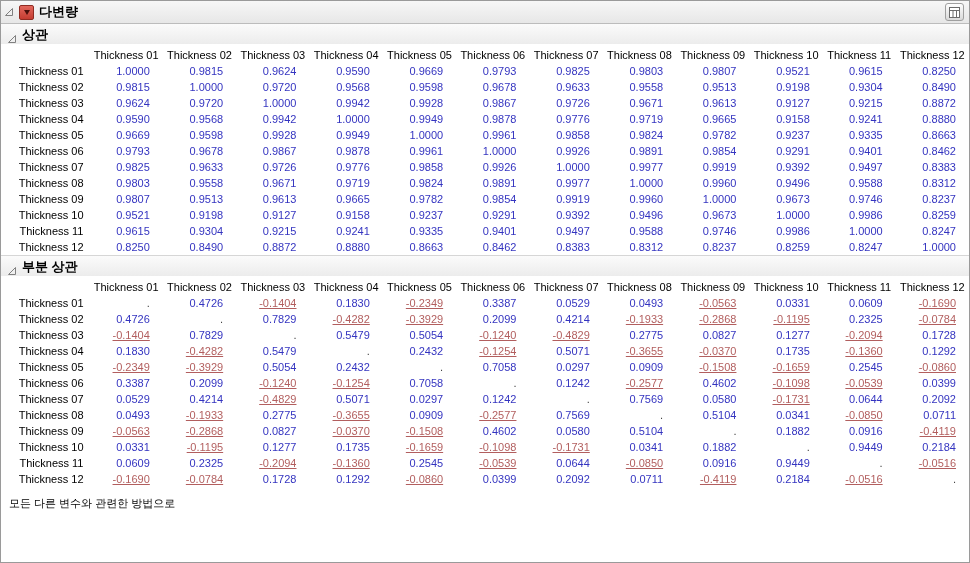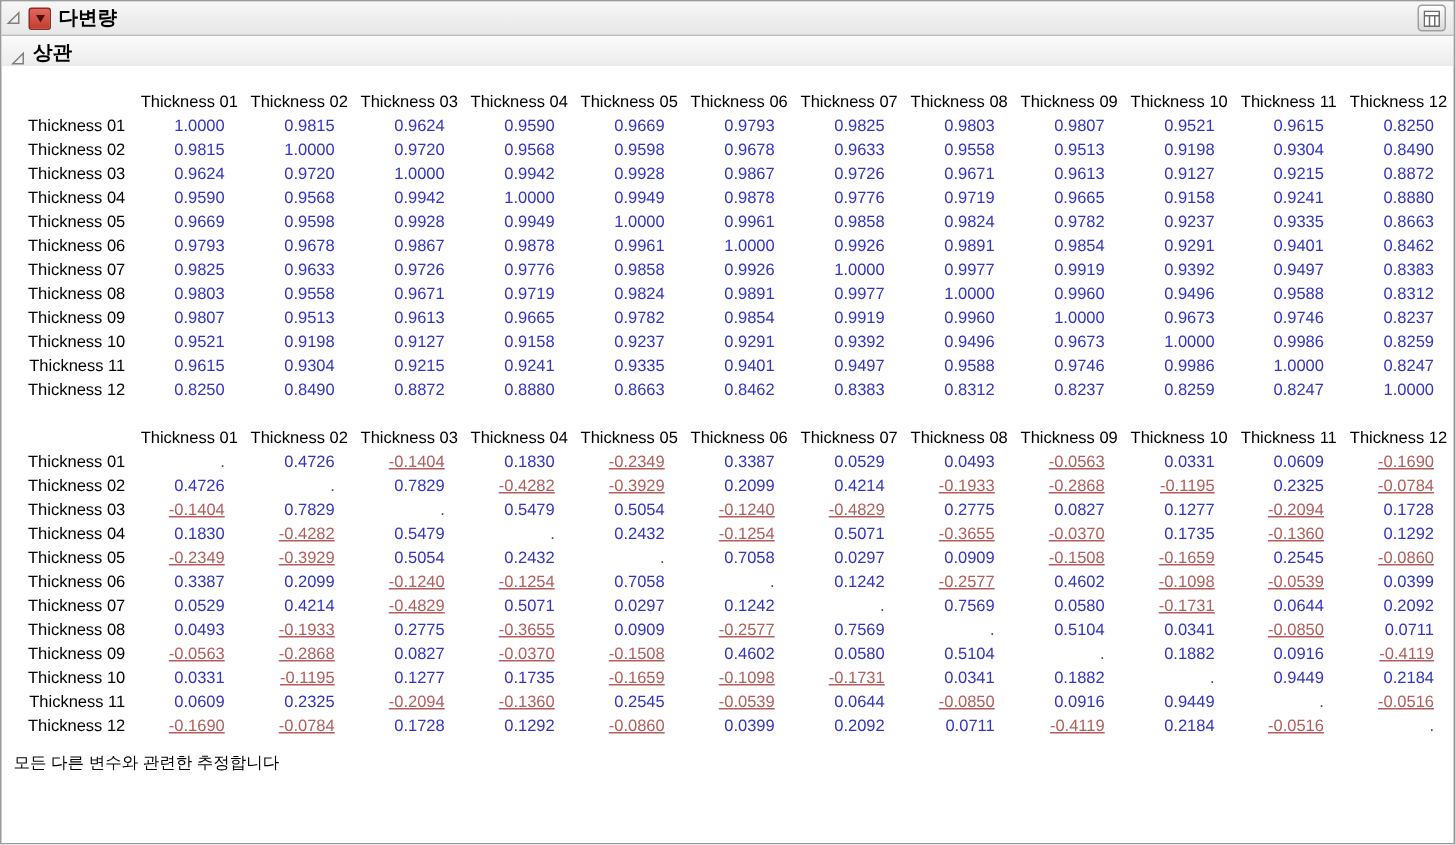--- a/index.html
+++ b/index.html
@@ -42,21 +42,21 @@
     border-top:5px solid #4a0f0b;
   }
   .sec-header{
     height:20px;display:flex;align-items:flex-end;gap:5px;
     padding:0 4px 0 6px;
     background:linear-gradient(#fbfbfb,#ececec);
     border-top:1px solid #d6d6d6;
   }
   .section-first .sec-header{border-top:none;}
   .sec-title{font-weight:bold;font-size:13px;}
-  .table-host{margin:16px 0 0 2px;}
+  .table-host{margin:3px 0 0 2px;}
   .stat-table{border-collapse:collapse;table-layout:fixed;}
   .stat-table th,.stat-table td{
     font-weight:normal;height:16px;line-height:16px;
     padding:0;white-space:nowrap;overflow:hidden;font-size:11px;
   }
   .stat-table tr > *:first-child{width:102px;}
   .stat-table thead th{text-align:center;color:#000;width:72px;}
   .stat-table tbody th{text-align:right;padding-right:6px;color:#000;}
   .stat-table td{width:72px;text-align:right;padding-right:13px;}
   .pos{color:var(--pos,#3434c0);}
@@ -297,20 +297,28 @@
               <td class="pos">0.8259</td>
               <td class="pos">0.8247</td>
               <td class="pos">1.0000</td>
             </tr>
           </tbody>
         </table>
       </div>
   </div>
 
   <div class="section">
+    <div class="sec-header">
+      <span class="disc">
+        <svg width="10" height="10" viewBox="0 0 10 10">
+            <path d="M1.5 8.5 L8.5 8.5 L8.5 1.5 Z" fill="#f0f0f0" stroke="#808080" stroke-width="1"></path>
+          </svg>
+      </span>
+      <span class="sec-title">부분 상관</span>
+    </div>
     <div class="table-host">
         <table class="stat-table">
           <thead>
             <tr>
               <th></th>
               <th>Thickness 01</th>
               <th>Thickness 02</th>
               <th>Thickness 03</th>
               <th>Thickness 04</th>
               <th>Thickness 05</th>
@@ -500,16 +508,16 @@
               <td class="pos">0.2092</td>
               <td class="pos">0.0711</td>
               <td class="neg">-0.4119</td>
               <td class="pos">0.2184</td>
               <td class="neg">-0.0516</td>
               <td class="dot">.</td>
             </tr>
           </tbody>
         </table>
       </div>
-    <div class="note">모든 다른 변수와 관련한 추정합니다</div>
+    <div class="note">모든 다른 변수와 관련한 방법으로</div>
   </div>
 
 </div>
 
 </body></html>

